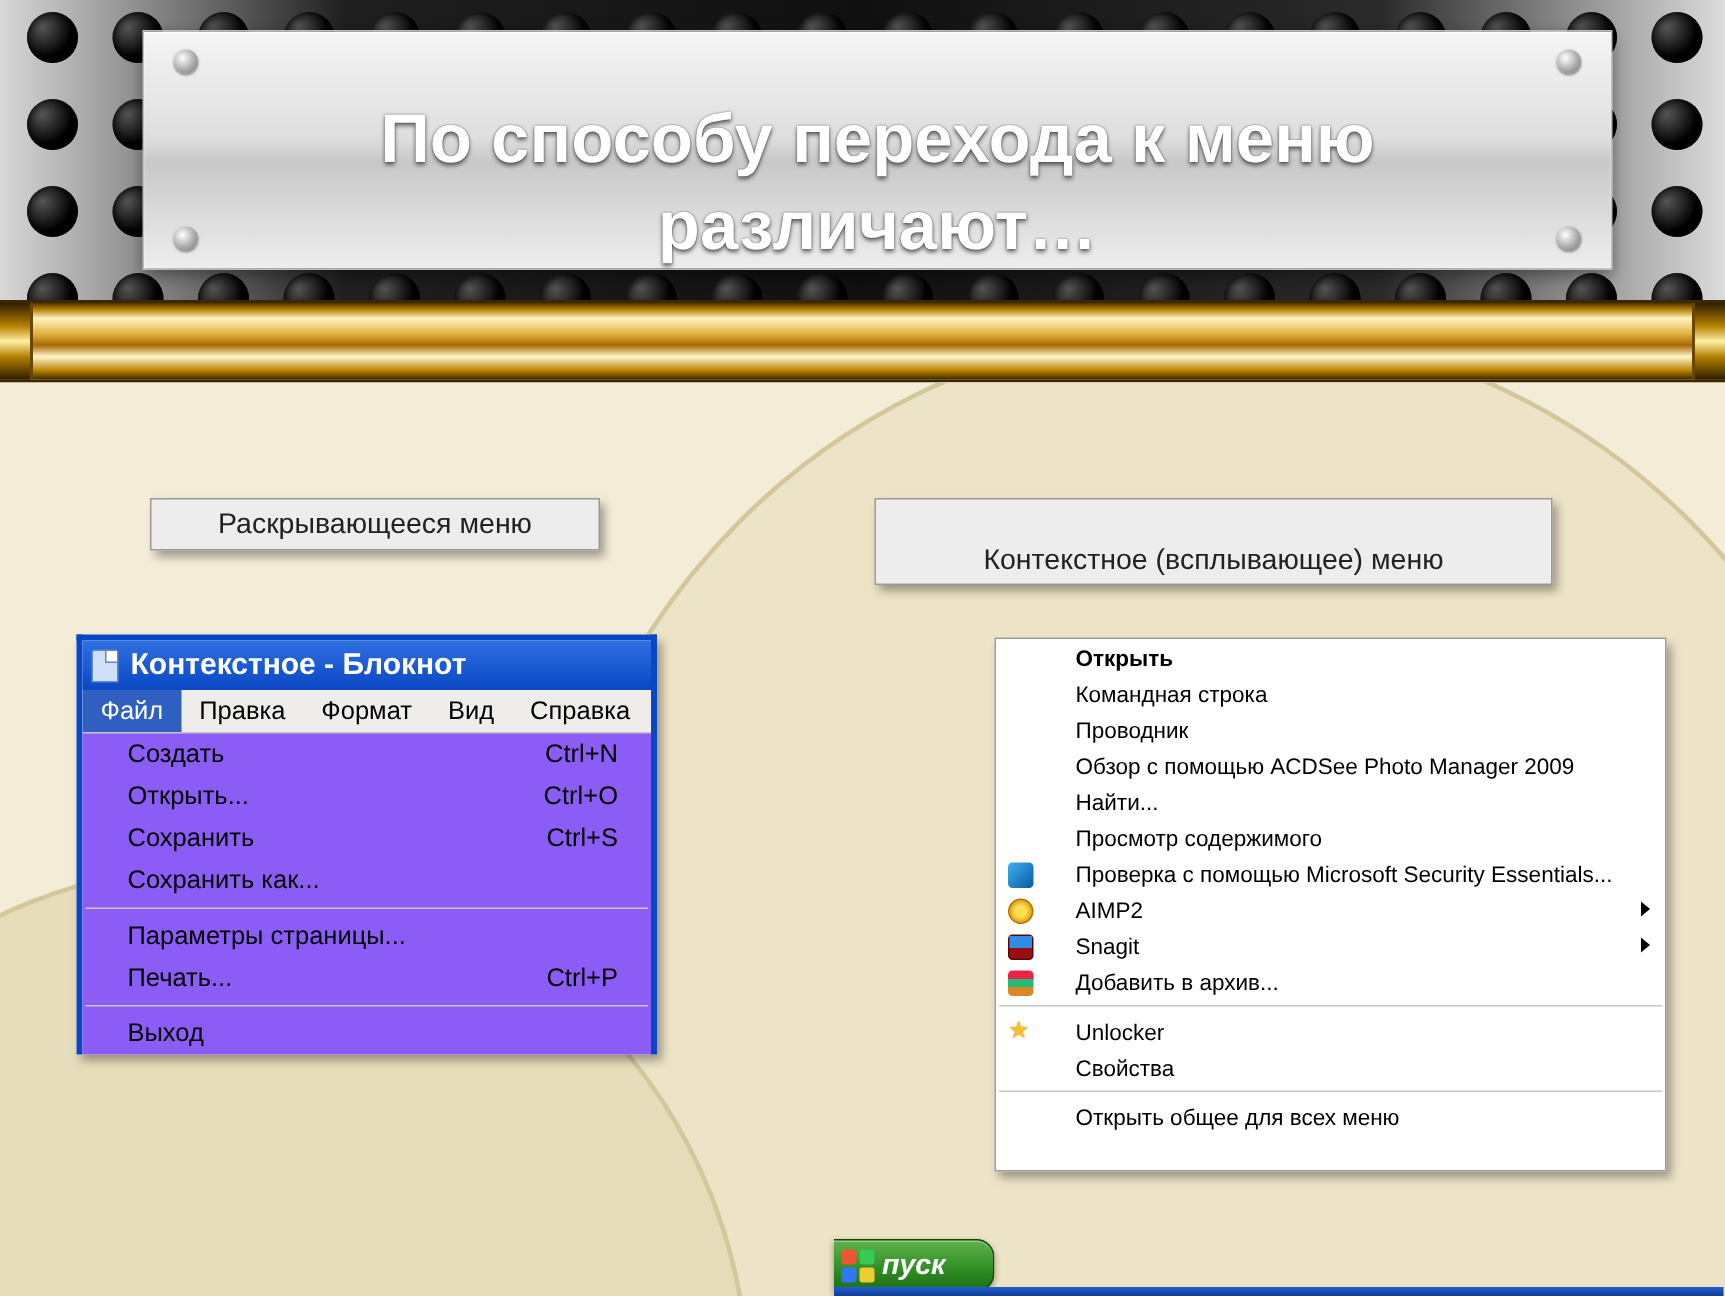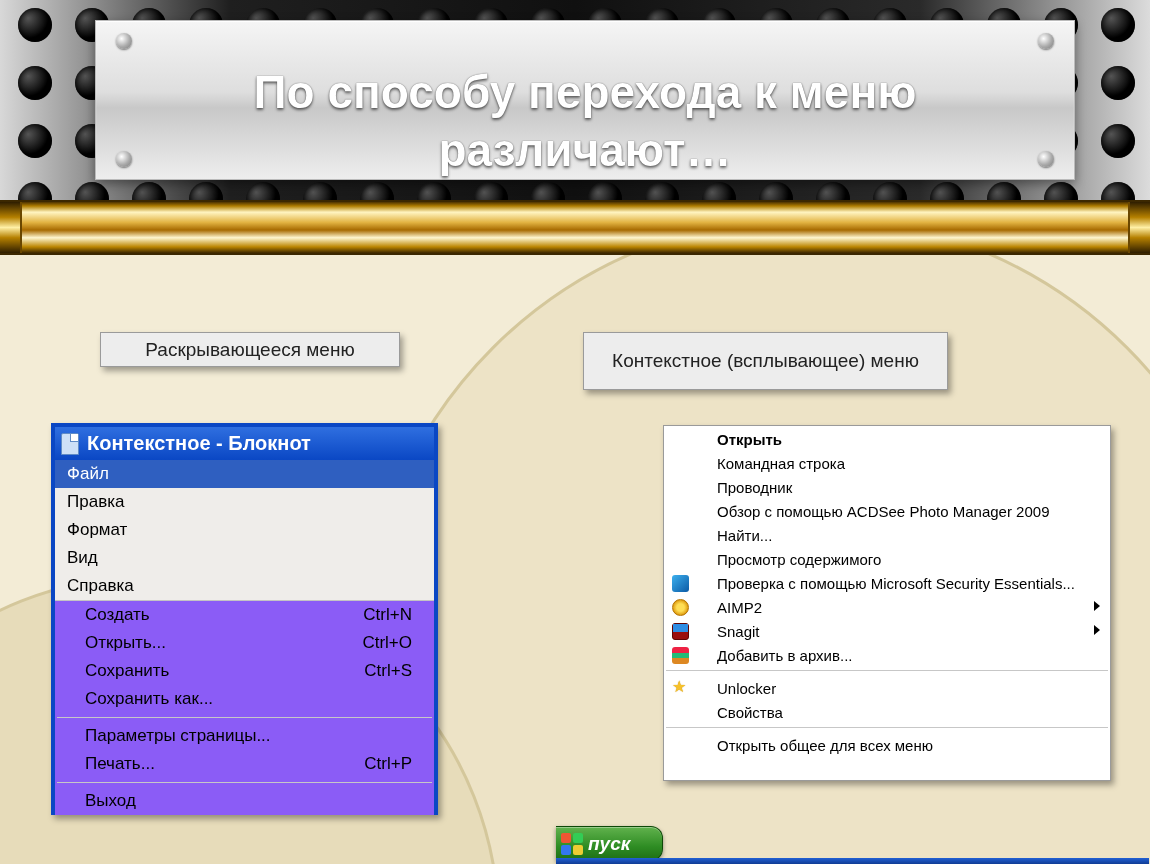--- a/index.html
+++ b/index.html
@@ -78,21 +78,21 @@
 
   
   .label-box {
     position:absolute; background:#ededed; border:1px solid #9a9a9a;
     text-align:center; font-size:19px; color:#222;
     display:flex; align-items:center; justify-content:center;
     box-shadow: 3px 4px 6px rgba(0,0,0,0.35);
     padding:4px 8px;
   }
   .label-left { top:332px; left:100px; width:300px; height:35px; }
-  .label-right{ top:332px; left:583px; width:365px; height:58px; }
+  .label-right{ top:332px; left:583px; width:452px; height:58px;align-items:flex-end; }
 
   
   .np-window {
     position:absolute; left:51px; top:423px; width:387px;
     border:4px solid #0a47c4; border-bottom:none;
     box-shadow: 3px 4px 6px rgba(0,0,0,0.35);
     background:#fefefe;
   }
   .np-titlebar {
     background: linear-gradient(180deg,#2f6fe0 0%, #0a47c4 100%);
@@ -102,21 +102,21 @@
   }
   .np-icon {
     width:18px; height:22px; background:#cde0f7; border:1px solid #5f8bc6;
     border-radius:2px 2px 0 0; position:relative; flex:0 0 auto;
   }
   .np-icon::before{
     content:""; position:absolute; top:0; right:0; width:7px; height:7px;
     background:#fff; border-left:1px solid #5f8bc6; border-bottom:1px solid #5f8bc6;
   }
   .np-menubar {
-    background:#efedea; display:flex; font-size:17px;flex-direction:column;
+    background:#efedea; display:flex; font-size:17px;
   }
   .np-menubar .mi { padding:4px 12px; color:#000; }
   .np-menubar .mi.active { background:#2f5fc0; color:#fff; }
   .np-menu {
     border-top:1px solid #c4c4c4; background:#8b5cf6;
   }
   .np-item {
     display:flex; justify-content:space-between;
     padding:4px 22px 4px 30px; font-size:17px; color:#000;
   }

